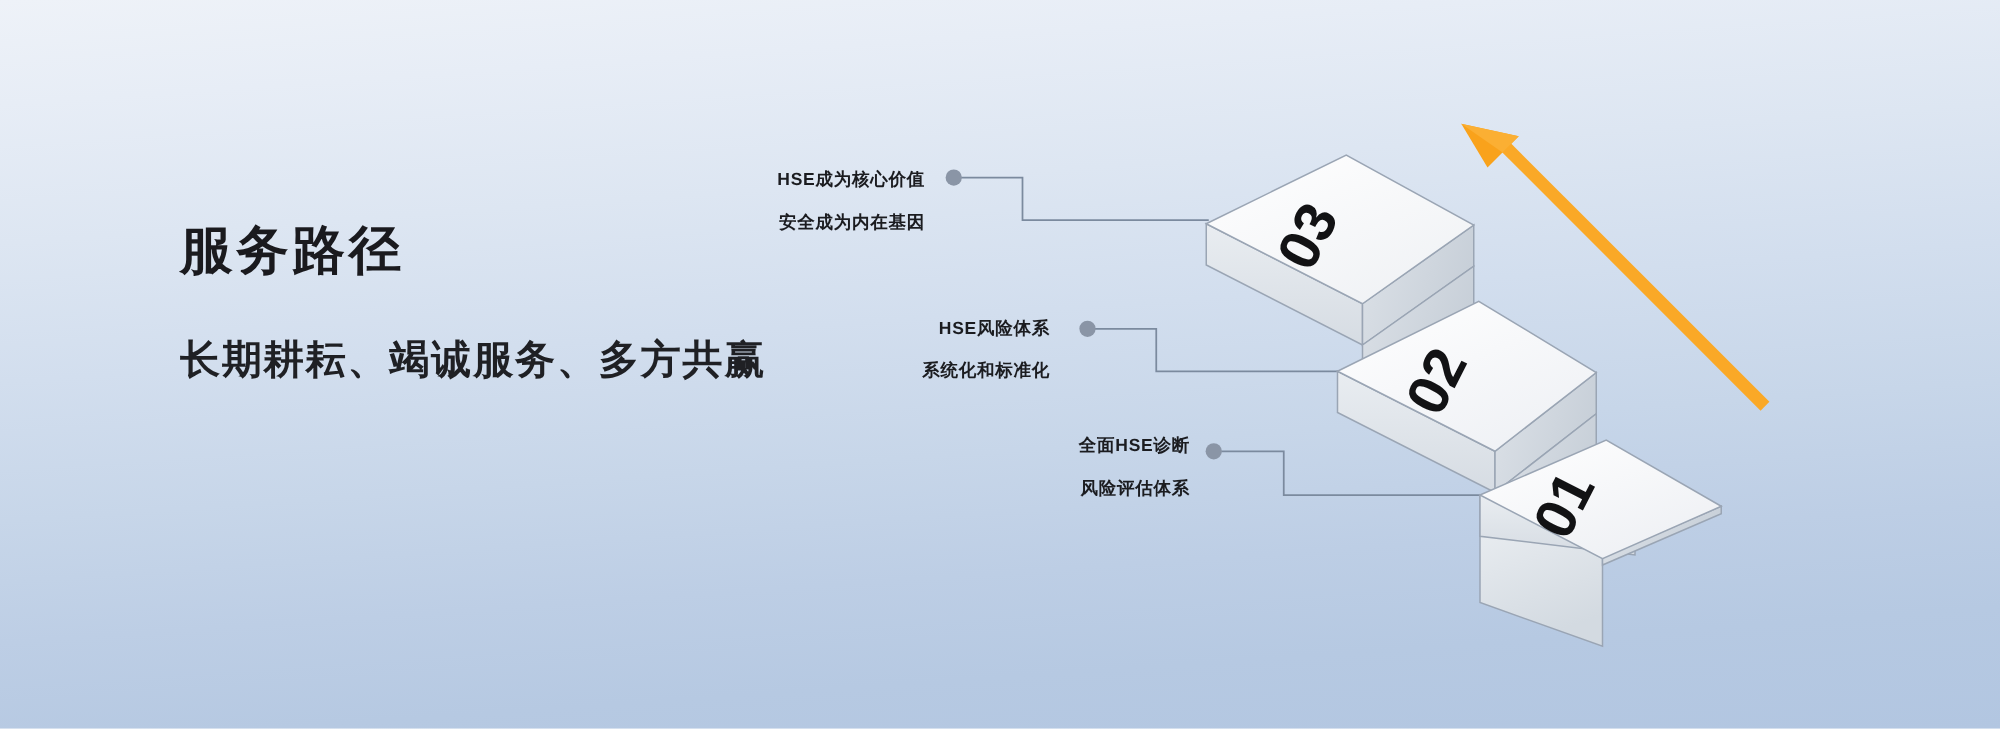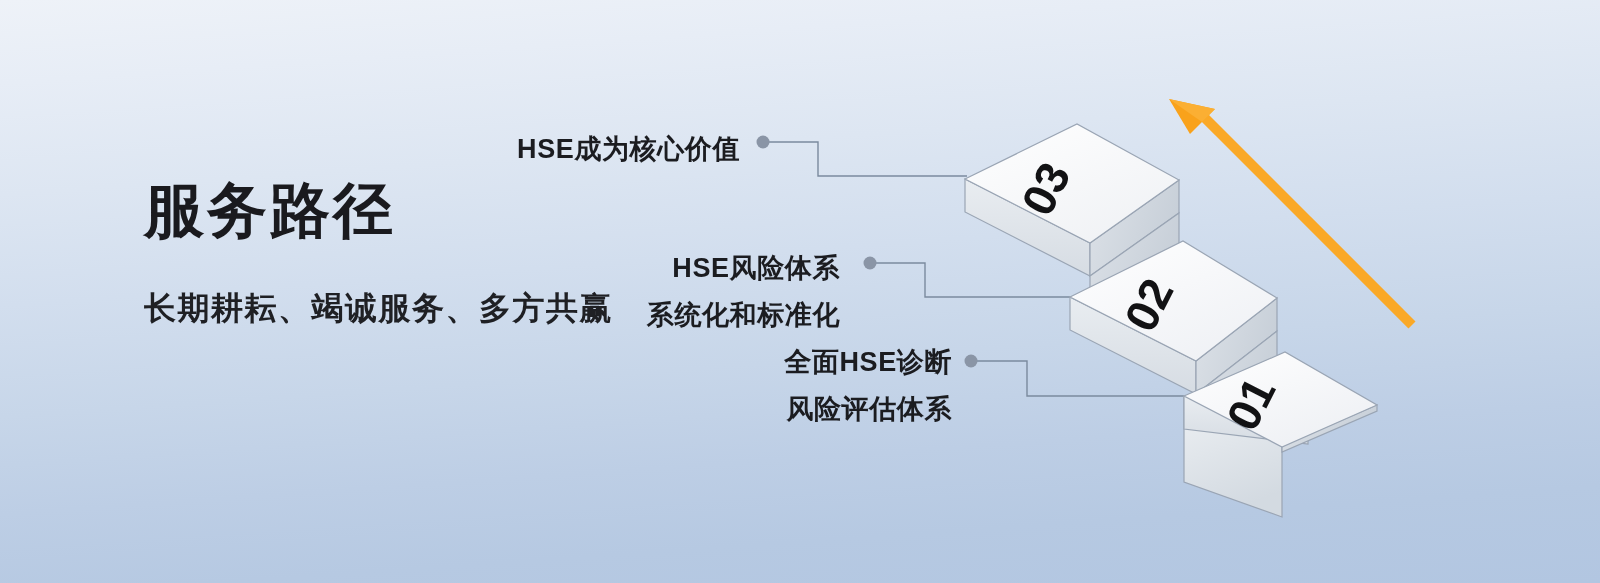--- a/index.html
+++ b/index.html
@@ -24,21 +24,21 @@
         #b2c6e1 100%);
   }
   
   #headings {
     position: absolute;
     left: 144px;
     top: 176px;
     width: 560px;
   }
   #page-title {
-    font-size: 60px;
+    font-size: 42px;
     font-weight: 700;
     letter-spacing: 3px;
     color: #1a1a1e;
     line-height: 1.15;
     margin: 0;
     white-space: nowrap;
   }
   #page-subtitle {
     margin: 0;
     padding-top: 42px;
@@ -54,21 +54,21 @@
     left: 0;
     top: 0;
     width: 1600px;
     height: 583px;
   }
   
   .callout {
     position: absolute;
     text-align: right;
     color: #1b1c20;
-    font-size: 27px;
+    font-size: 14px;
     font-weight: 700;
     letter-spacing: 0.6px;
     line-height: 1;
     white-space: nowrap;
   }
   .callout .l2 { display: block; padding-top: 20px; }
   #callout-3 { left: 300px; top: 136px; width: 440px; }
   #callout-2 { left: 424px; top: 255px; width: 416px; }
   #callout-1 { left: 544px; top: 349px; width: 408px; }
 </style>
@@ -160,20 +160,21 @@
 
     <g>
       <line x1="1412" y1="325" x2="1200" y2="113" stroke="url(#gArrow)" stroke-width="10" stroke-linecap="butt"></line>
       <path d="M 1169 99 L 1215 109 L 1190 134 Z" fill="#F9A21B"></path>
       <path d="M 1169 99 L 1215 109 L 1202 122 Z" fill="#FBAF33"></path>
     </g>
   </svg>
 
   <div class="callout" id="callout-3">
     <span class="l1">HSE成为核心价值</span>
+    <span class="l2">安全成为内在基因</span>
   </div>
 
   <div class="callout" id="callout-2">
     <span class="l1">HSE风险体系</span>
     <span class="l2">系统化和标准化</span>
   </div>
 
   <div class="callout" id="callout-1">
     <span class="l1">全面HSE诊断</span>
     <span class="l2">风险评估体系</span>

